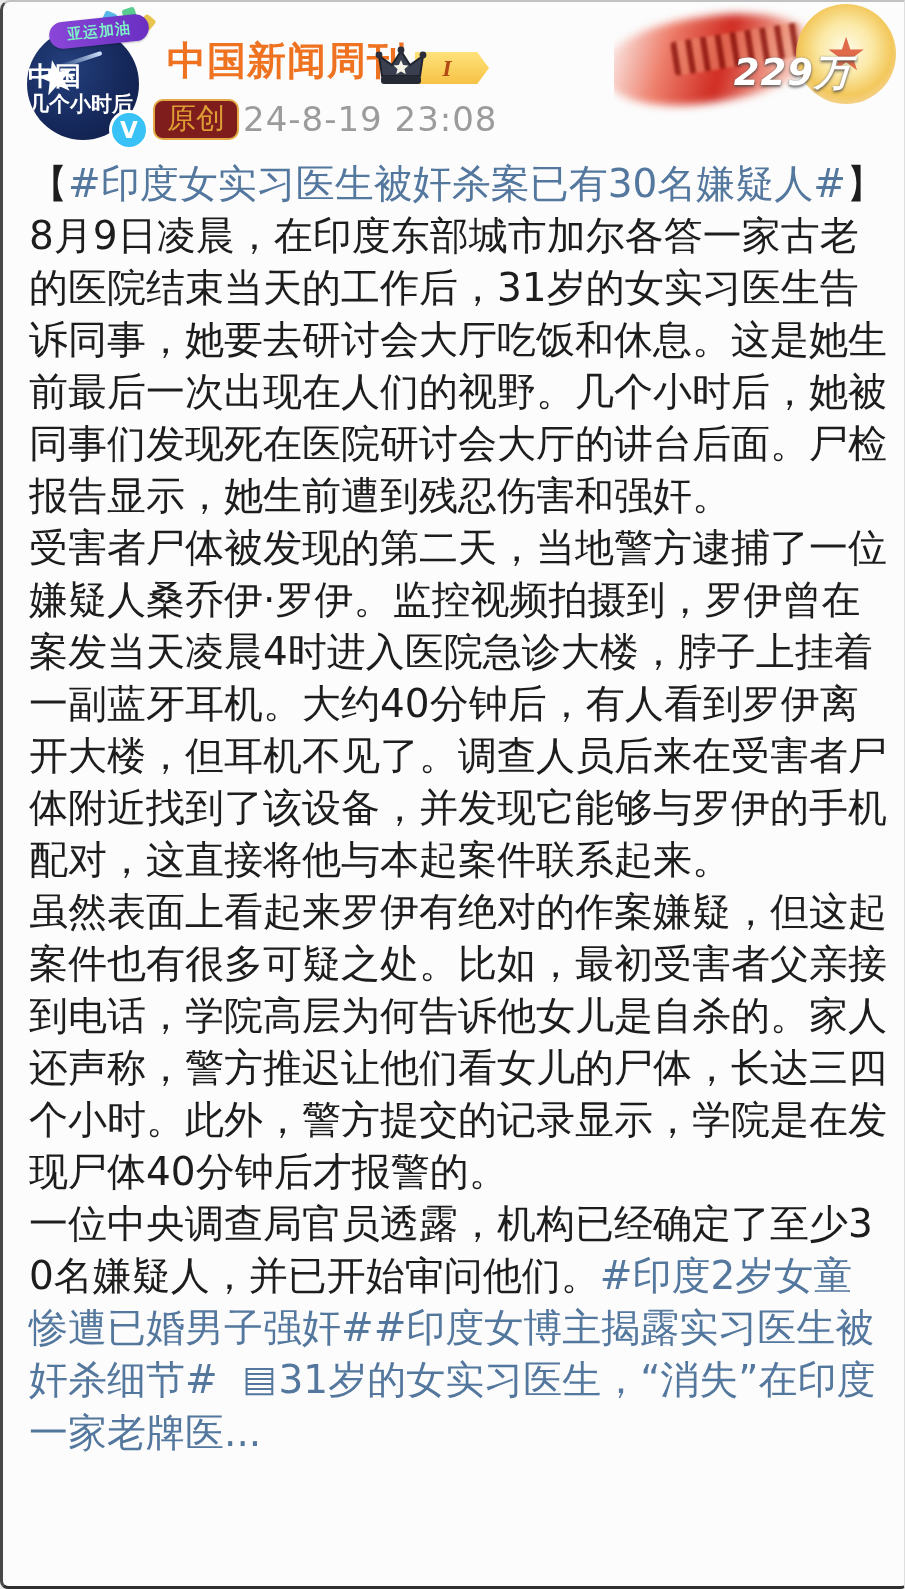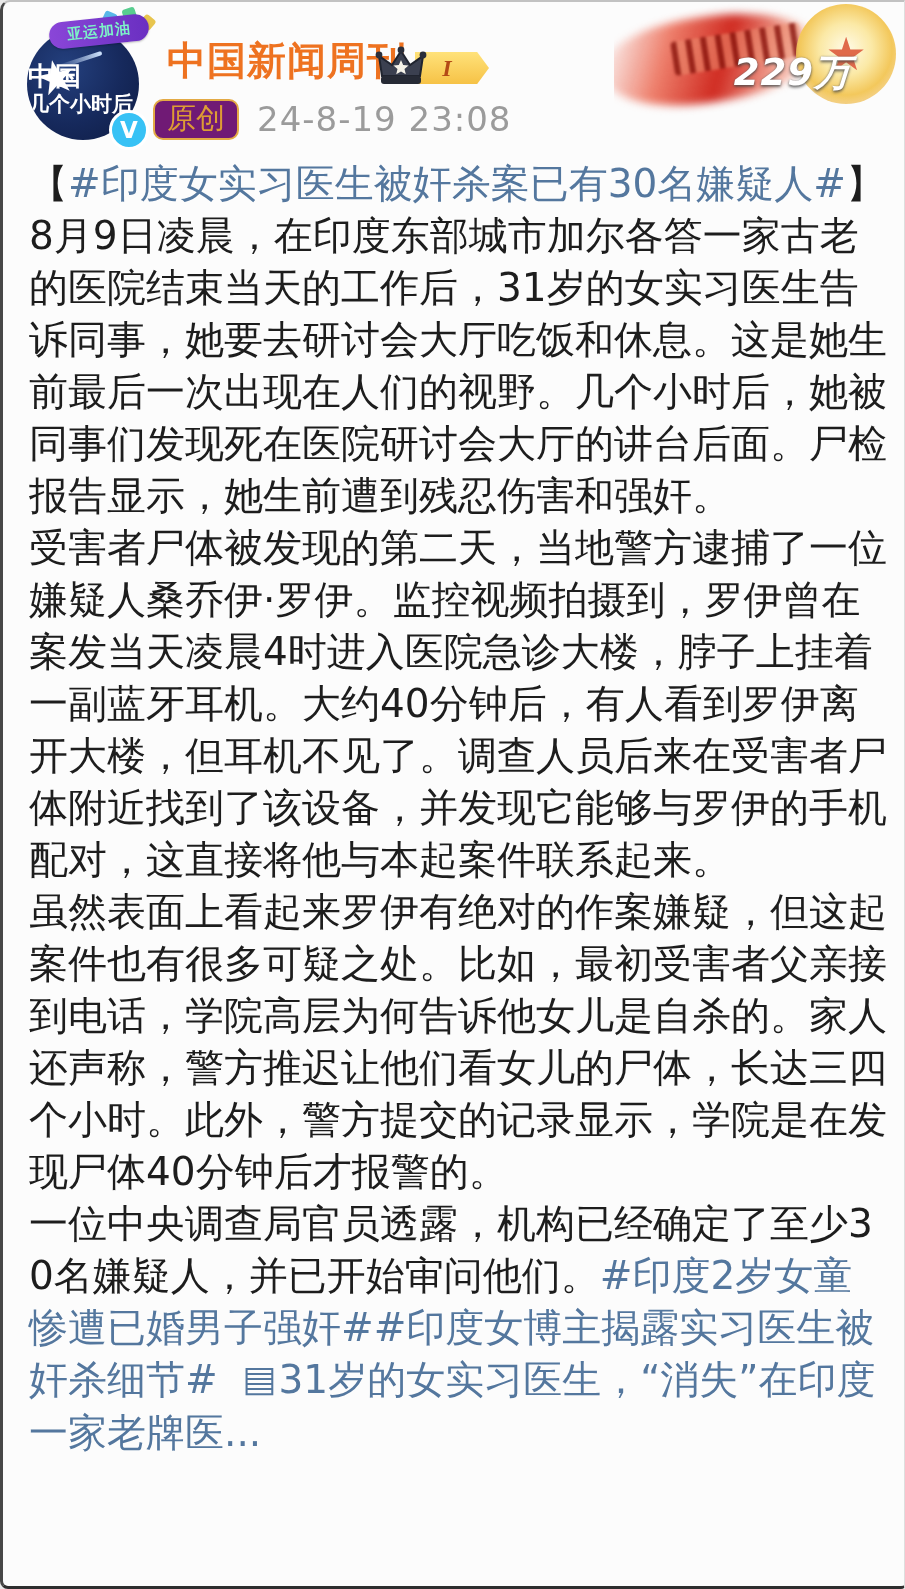--- a/index.html
+++ b/index.html
@@ -72,23 +72,23 @@
   }
   .level-tag span {
     font-family:"Liberation Serif","DejaVu Serif",serif;
     font-style:italic; font-weight:bold; font-size:24px; color:#b44a16;
     margin-left:-10px;
   }
 
   .meta-row { position:absolute; left:150px; top:97px; display:flex; align-items:center; }
   .original-tag {
     border:2px solid #e3aa45; color:#dd9c34; border-radius:10px;
-    font-size:29px; padding:2px 12px 3px; line-height:1.1; background:#701a75;
+    font-size:29px; padding:2px 12px 3px; line-height:1.1; background:#7f1d1d;
   }
-  .timestamp { margin-left:18px; font-size:34px; color:#9b9b9b; letter-spacing:1px; }
+  .timestamp { margin-left:4px; font-size:34px; color:#9b9b9b; letter-spacing:1px; }
 
   
   .read-stat { position:absolute; top:0; right:0; width:290px; height:118px; overflow:hidden; }
   .red-blob {
     position:absolute; left:-10px; top:14px; width:215px; height:86px;
     background:linear-gradient(115deg, rgba(240,120,90,0) 2%, rgba(233,84,58,.75) 30%, rgba(205,32,22,.95) 55%, rgba(233,94,64,.55) 78%, rgba(255,255,255,0) 96%);
     border-radius:45% 55% 50% 50%;
     transform:rotate(-9deg);
     filter:blur(4px);
   }

